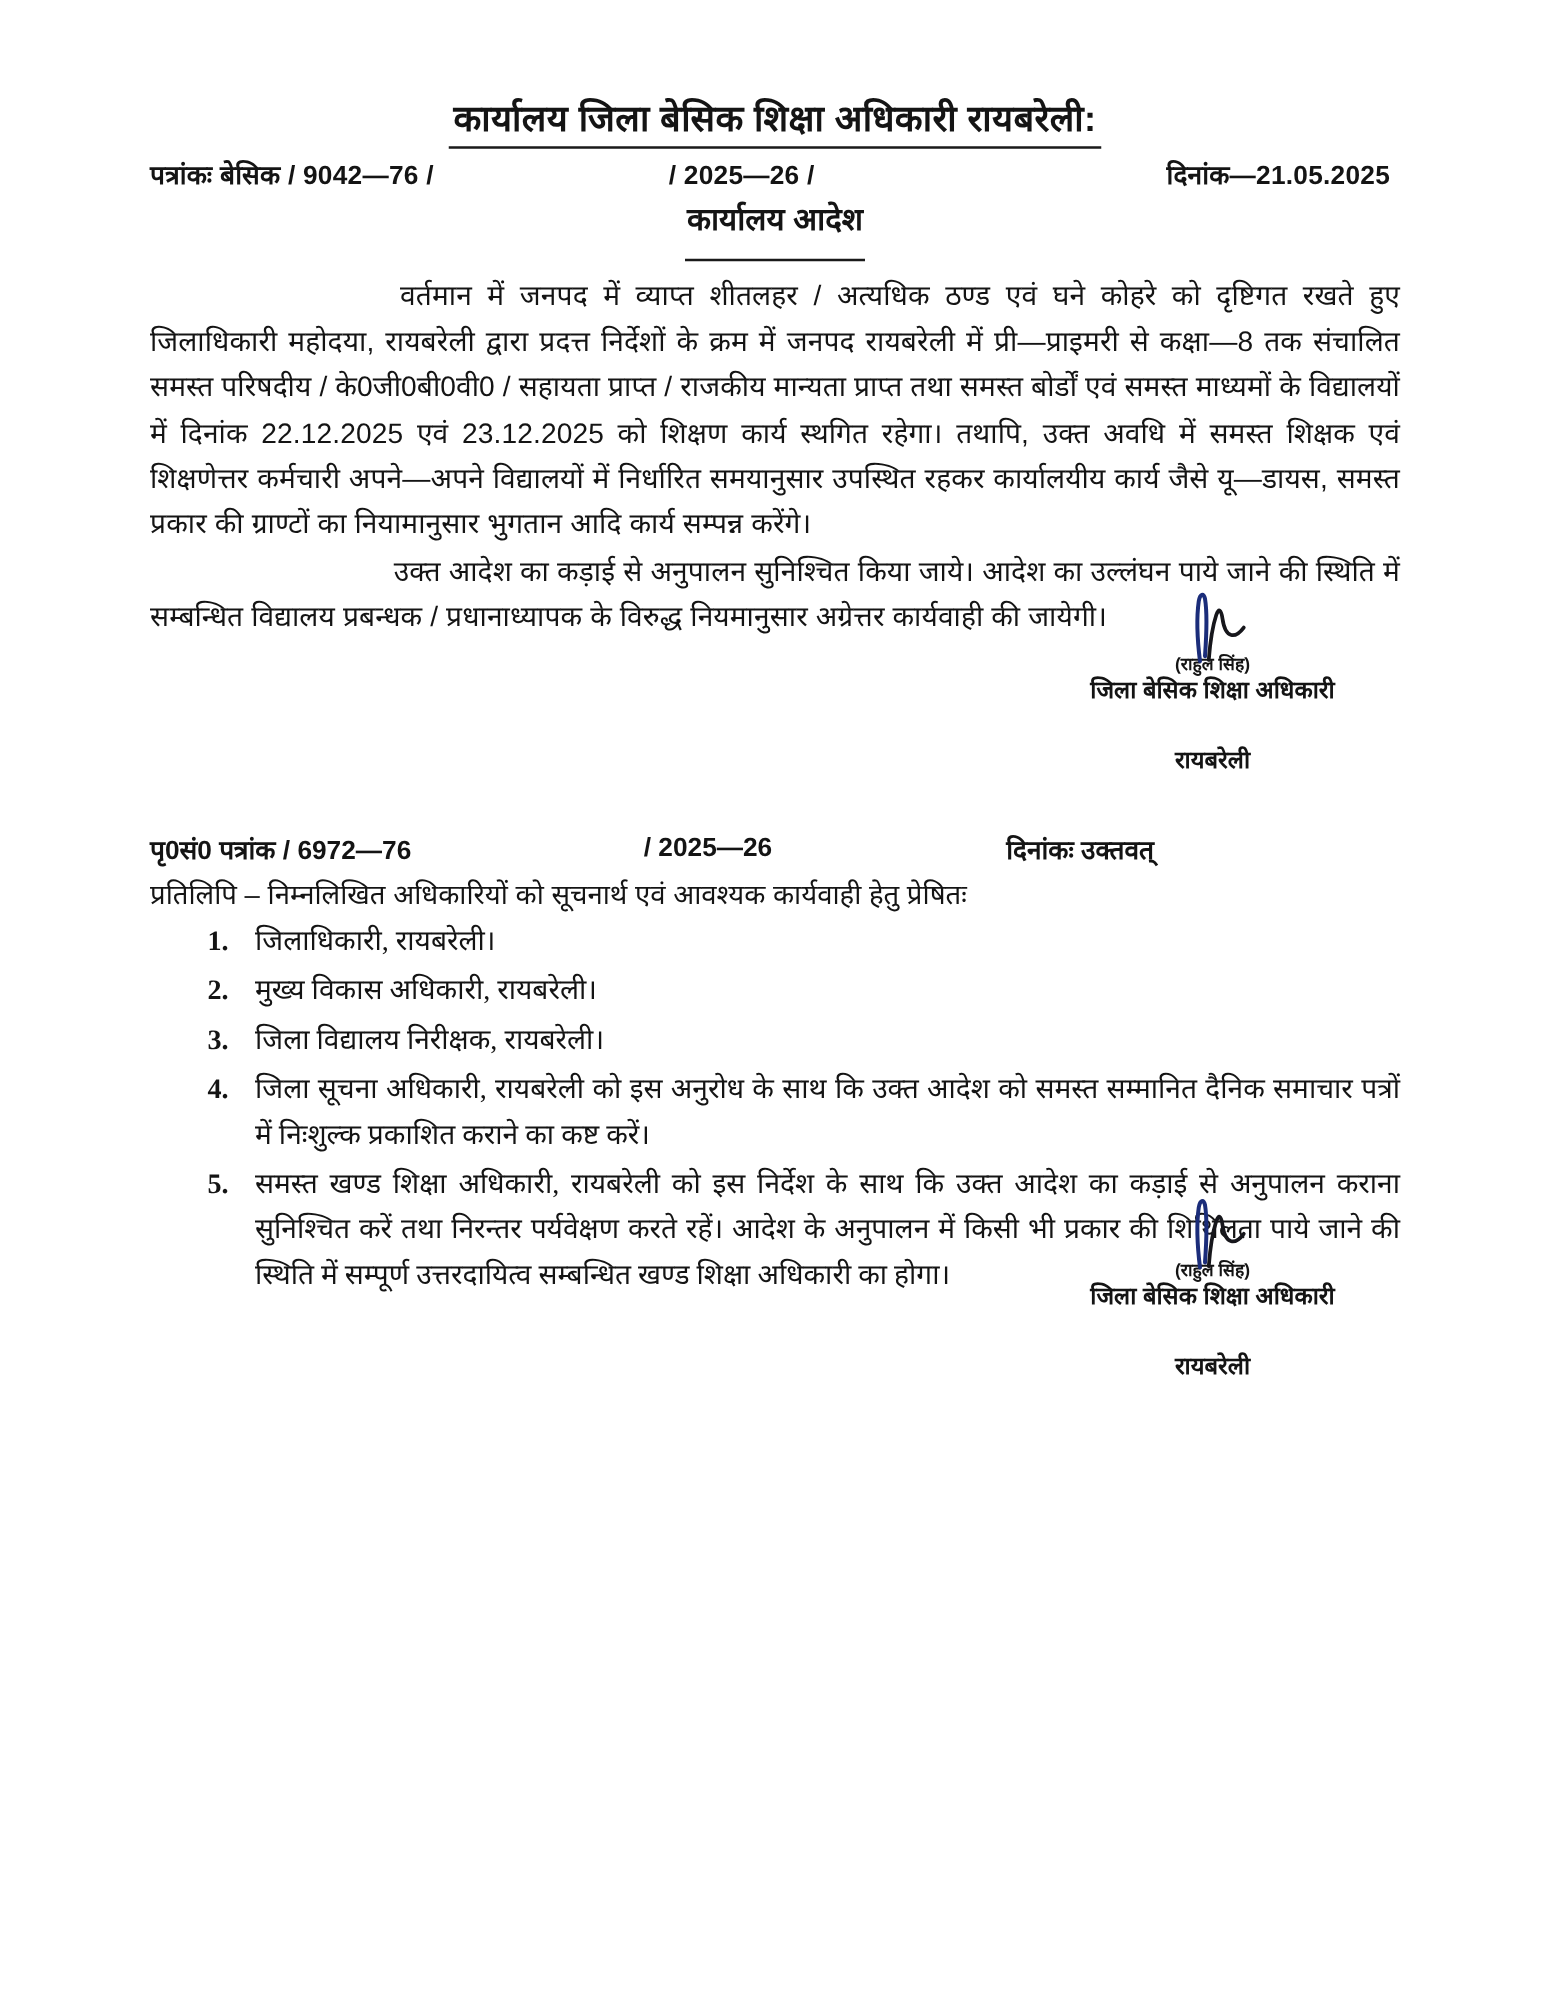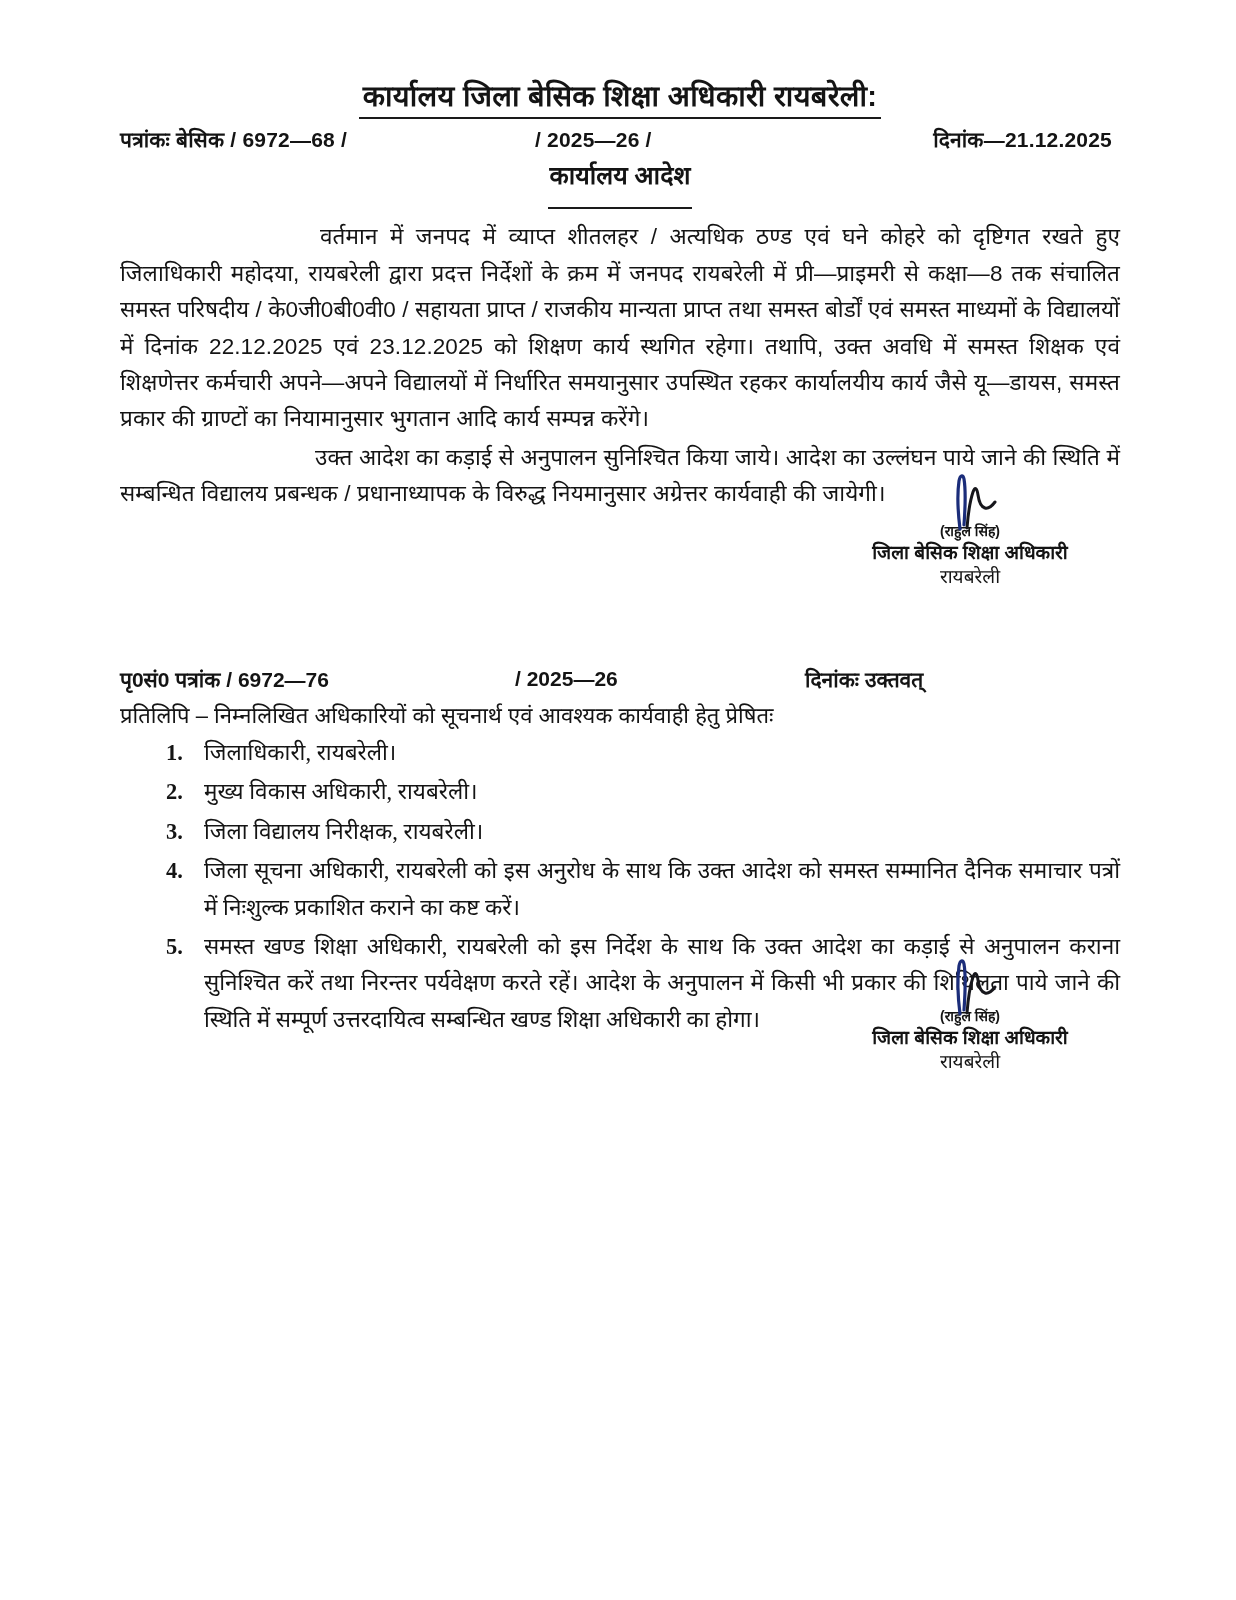--- a/index.html
+++ b/index.html
@@ -105,21 +105,21 @@
     width: 300px;
   }
   .sig-mark {
     position: relative;
     height: 56px;
     margin-bottom: -6px;
   }
   .sig-mark svg { position: absolute; left: 50%; transform: translateX(-50%); top: 0; }
   .sig-name  { font-size: 14px; font-weight: 600; }
   .sig-desig { font-size: 19px; font-weight: 600; }
-  .sig-place { font-size: 19px; font-weight: 400; }
+  .sig-place { font-size: 19px; font-weight: 700; margin-top: 32px; }
 
   
   .copy-ref-row {
     display: flex;
     align-items: center;
     font-size: 21px;
     font-weight: 600;
     margin: 0 0 6px 0;
   }
   .cr-left  { width: 395px; flex: 0 0 395px; }
@@ -165,23 +165,23 @@
 <body>
 
 <div class="page">
   <div class="sheet">
 
     <div class="office-title">
       <span class="ttl">कार्यालय जिला बेसिक शिक्षा अधिकारी रायबरेली:</span>
     </div>
 
     <div class="ref-row">
-      <div class="ref-left">पत्रांकः बेसिक / 6972—68 /</div>
+      <div class="ref-left">पत्रांकः बेसिक / 9042—76 /</div>
       <div class="ref-mid">/ 2025—26 /</div>
-      <div class="ref-right">दिनांक—21.12.2025</div>
+      <div class="ref-right">दिनांक—21.05.2025</div>
     </div>
 
     <div class="order-heading">
       <span class="ohl">कार्यालय आदेश</span>
     </div>
 
     <p class="body-para indent">वर्तमान में जनपद में व्याप्त शीतलहर / अत्यधिक ठण्ड एवं घने कोहरे को दृष्टिगत रखते हुए जिलाधिकारी महोदया, रायबरेली द्वारा प्रदत्त निर्देशों के क्रम में जनपद रायबरेली में प्री—प्राइमरी से कक्षा—8 तक संचालित समस्त परिषदीय / के0जी0बी0वी0 / सहायता प्राप्त / राजकीय मान्यता प्राप्त तथा समस्त बोर्डों एवं समस्त माध्यमों के विद्यालयों में दिनांक 22.12.2025 एवं 23.12.2025 को शिक्षण कार्य स्थगित रहेगा। तथापि, उक्त अवधि में समस्त शिक्षक एवं शिक्षणेत्तर कर्मचारी अपने—अपने विद्यालयों में निर्धारित समयानुसार उपस्थित रहकर कार्यालयीय कार्य जैसे यू—डायस, समस्त प्रकार की ग्राण्टों का नियामानुसार भुगतान आदि कार्य सम्पन्न करेंगे।</p>
     <p class="body-para indent2">उक्त आदेश का कड़ाई से अनुपालन सुनिश्चित किया जाये। आदेश का उल्लंघन पाये जाने की स्थिति में सम्बन्धित विद्यालय प्रबन्धक / प्रधानाध्यापक के विरुद्ध नियमानुसार अग्रेत्तर कार्यवाही की जायेगी।</p>
 
     <div class="sig-block sig-1">

